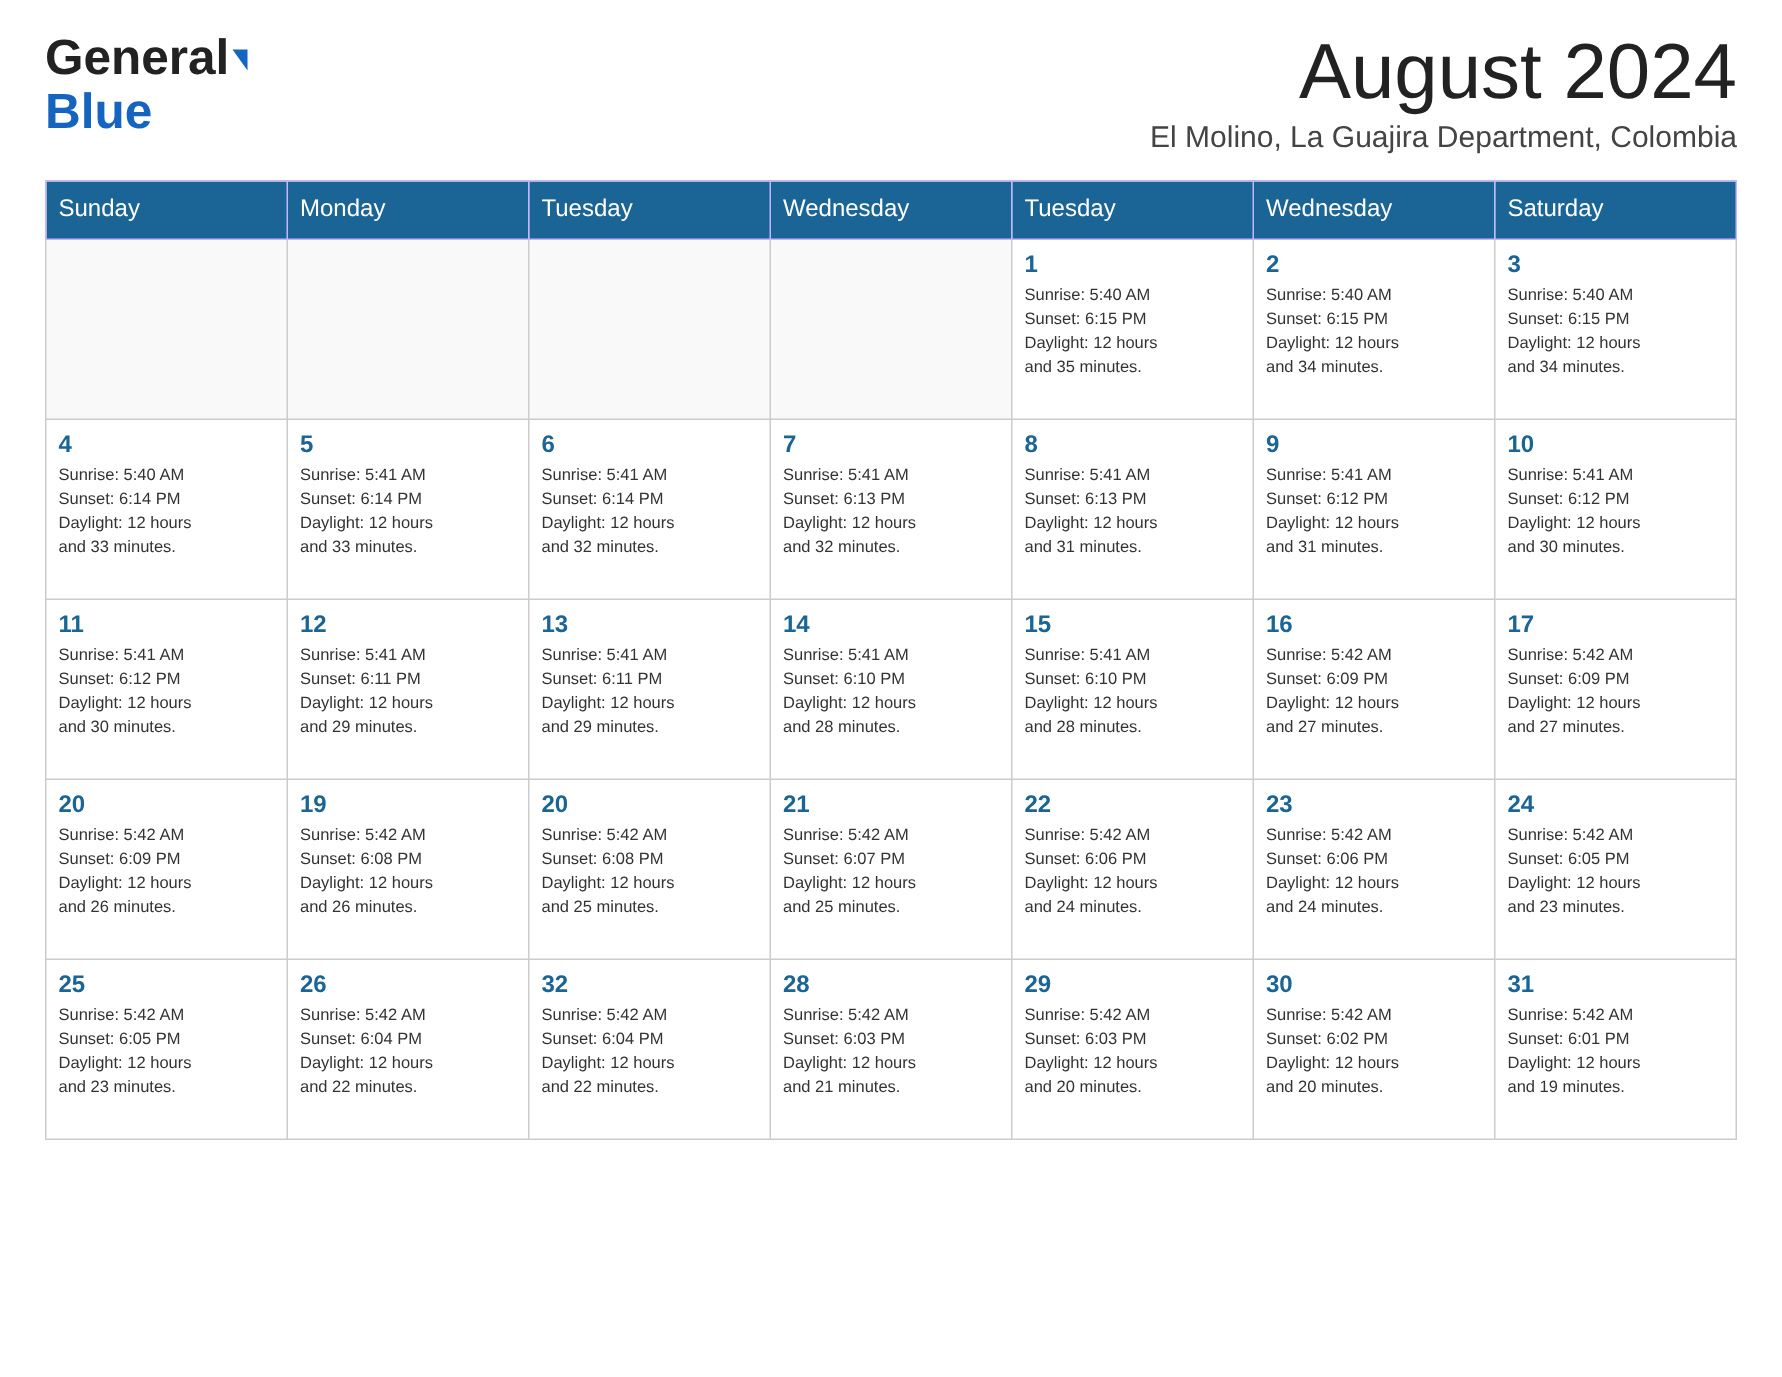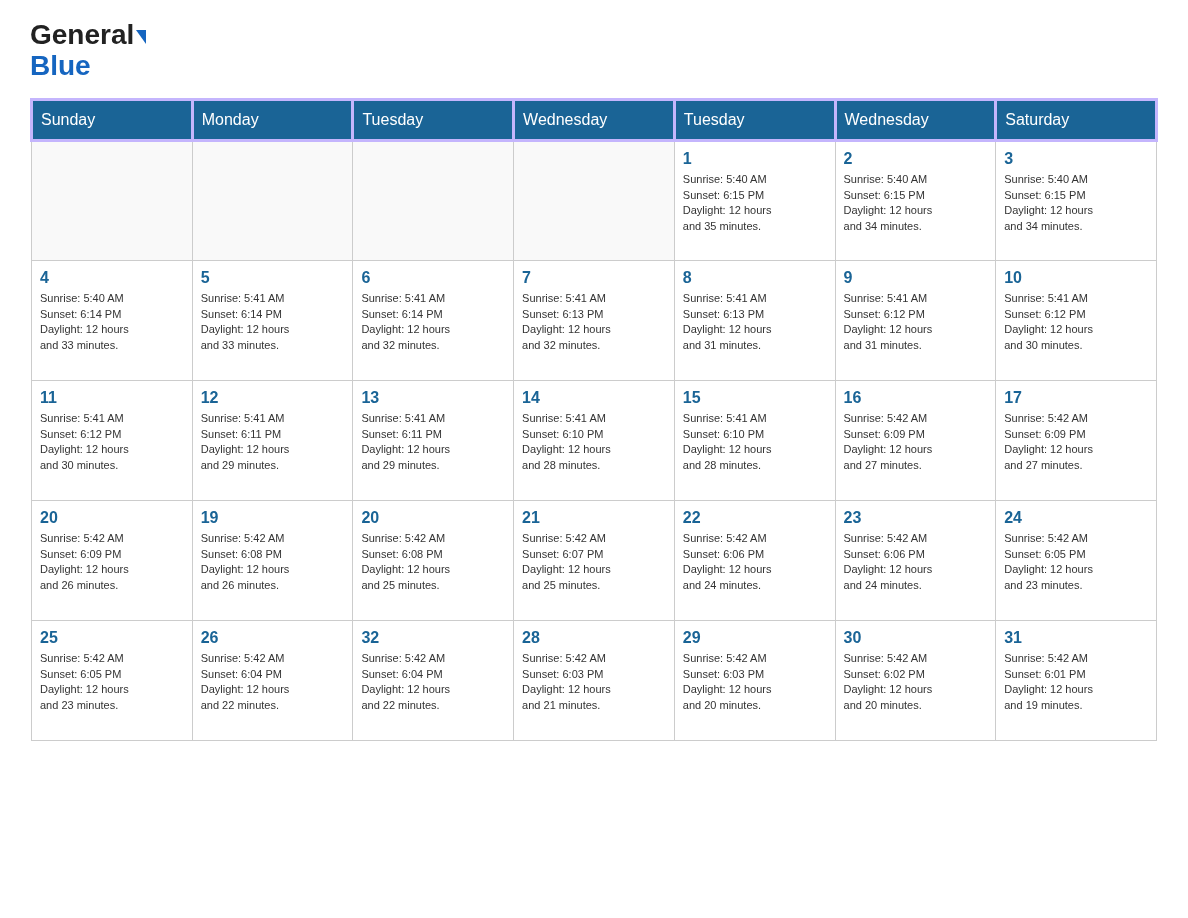--- a/index.html
+++ b/index.html
@@ -16,21 +16,21 @@
       justify-content: space-between;
       align-items: flex-start;
       margin-bottom: 8px;
     }
     .logo-area {
       display: flex;
       flex-direction: column;
       align-items: flex-start;
     }
     .logo-text {
-      font-size: 28px;
+      font-size: 33px;
       font-weight: bold;
       color: #222;
       line-height: 1.1;
     }
     .logo-text span.blue {
       color: #1565c0;
     }
     .logo-triangle {
       display: inline-block;
       width: 0;
@@ -61,21 +61,21 @@
       margin-top: 16px;
       table-layout: fixed;
     }
     .calendar-table th {
       background-color: #1a6496;
       color: #fff;
       font-size: 16px;
       font-weight: normal;
       padding: 10px 8px;
       text-align: left;
-      border: 3px solid #c4b5fd;
+      border: 1px solid #c4b5fd;
     }
     .calendar-table td {
       vertical-align: top;
       padding: 8px 8px 10px 8px;
       border: 1px solid #ccc;
       font-size: 13px;
       color: #333;
       height: 120px;
     }
     .day-number {
@@ -95,20 +95,24 @@
     }
   </style>
 </head>
 <body>
 
 <div class="header-row">
   <div class="logo-area">
     <div class="logo-text">
       General<span class="logo-triangle"></span><br><span class="blue">Blue</span>
     </div>
+  </div>
+  <div class="title-area">
+    <div class="month-title">August 2024</div>
+    <div class="location-subtitle">El Molino, La Guajira Department, Colombia</div>
   </div>
 </div>
 
 <table class="calendar-table">
   <thead>
     <tr>
     <th>Sunday</th>
         <th>Monday</th>
         <th>Tuesday</th>
         <th>Wednesday</th>

